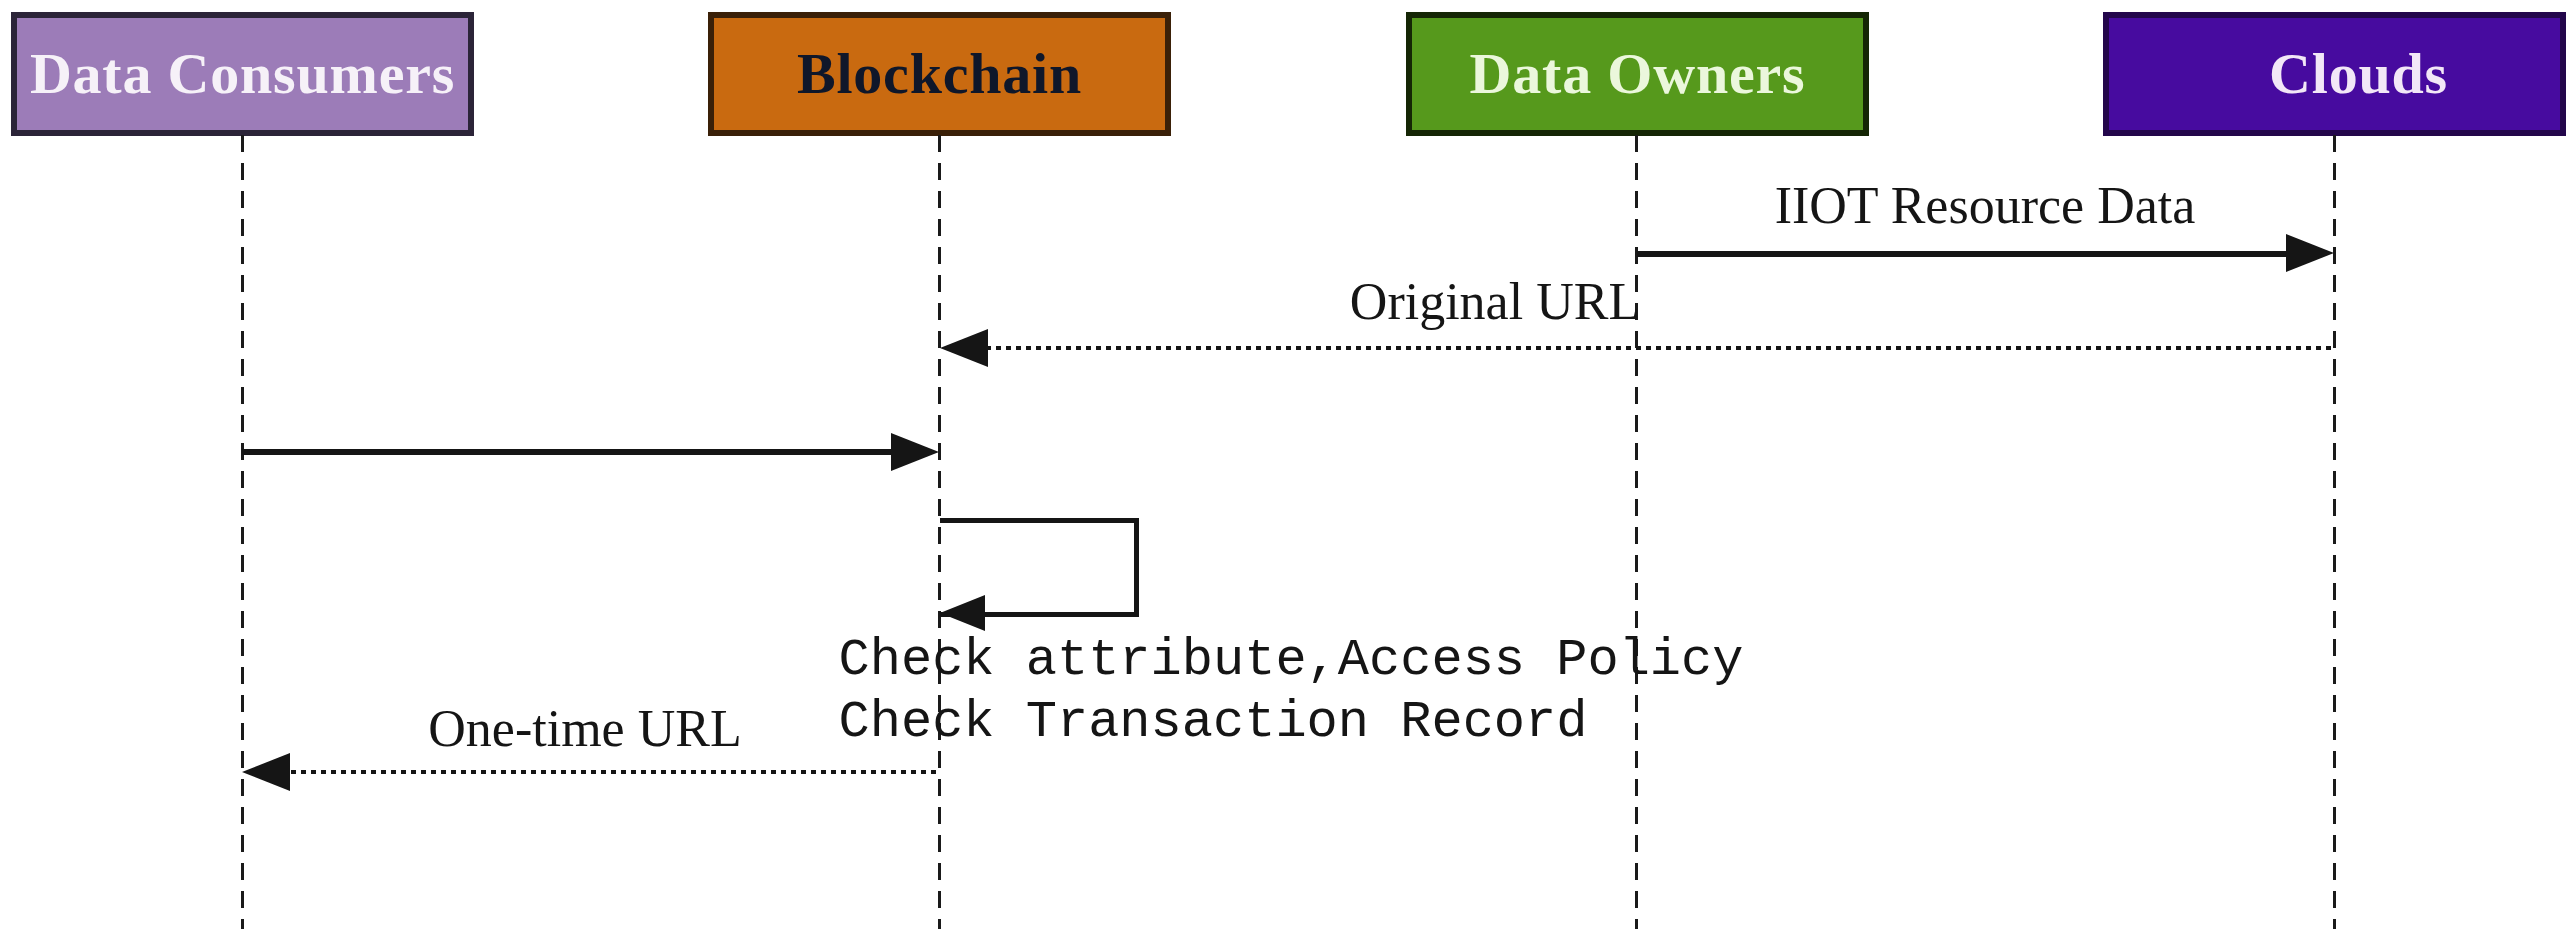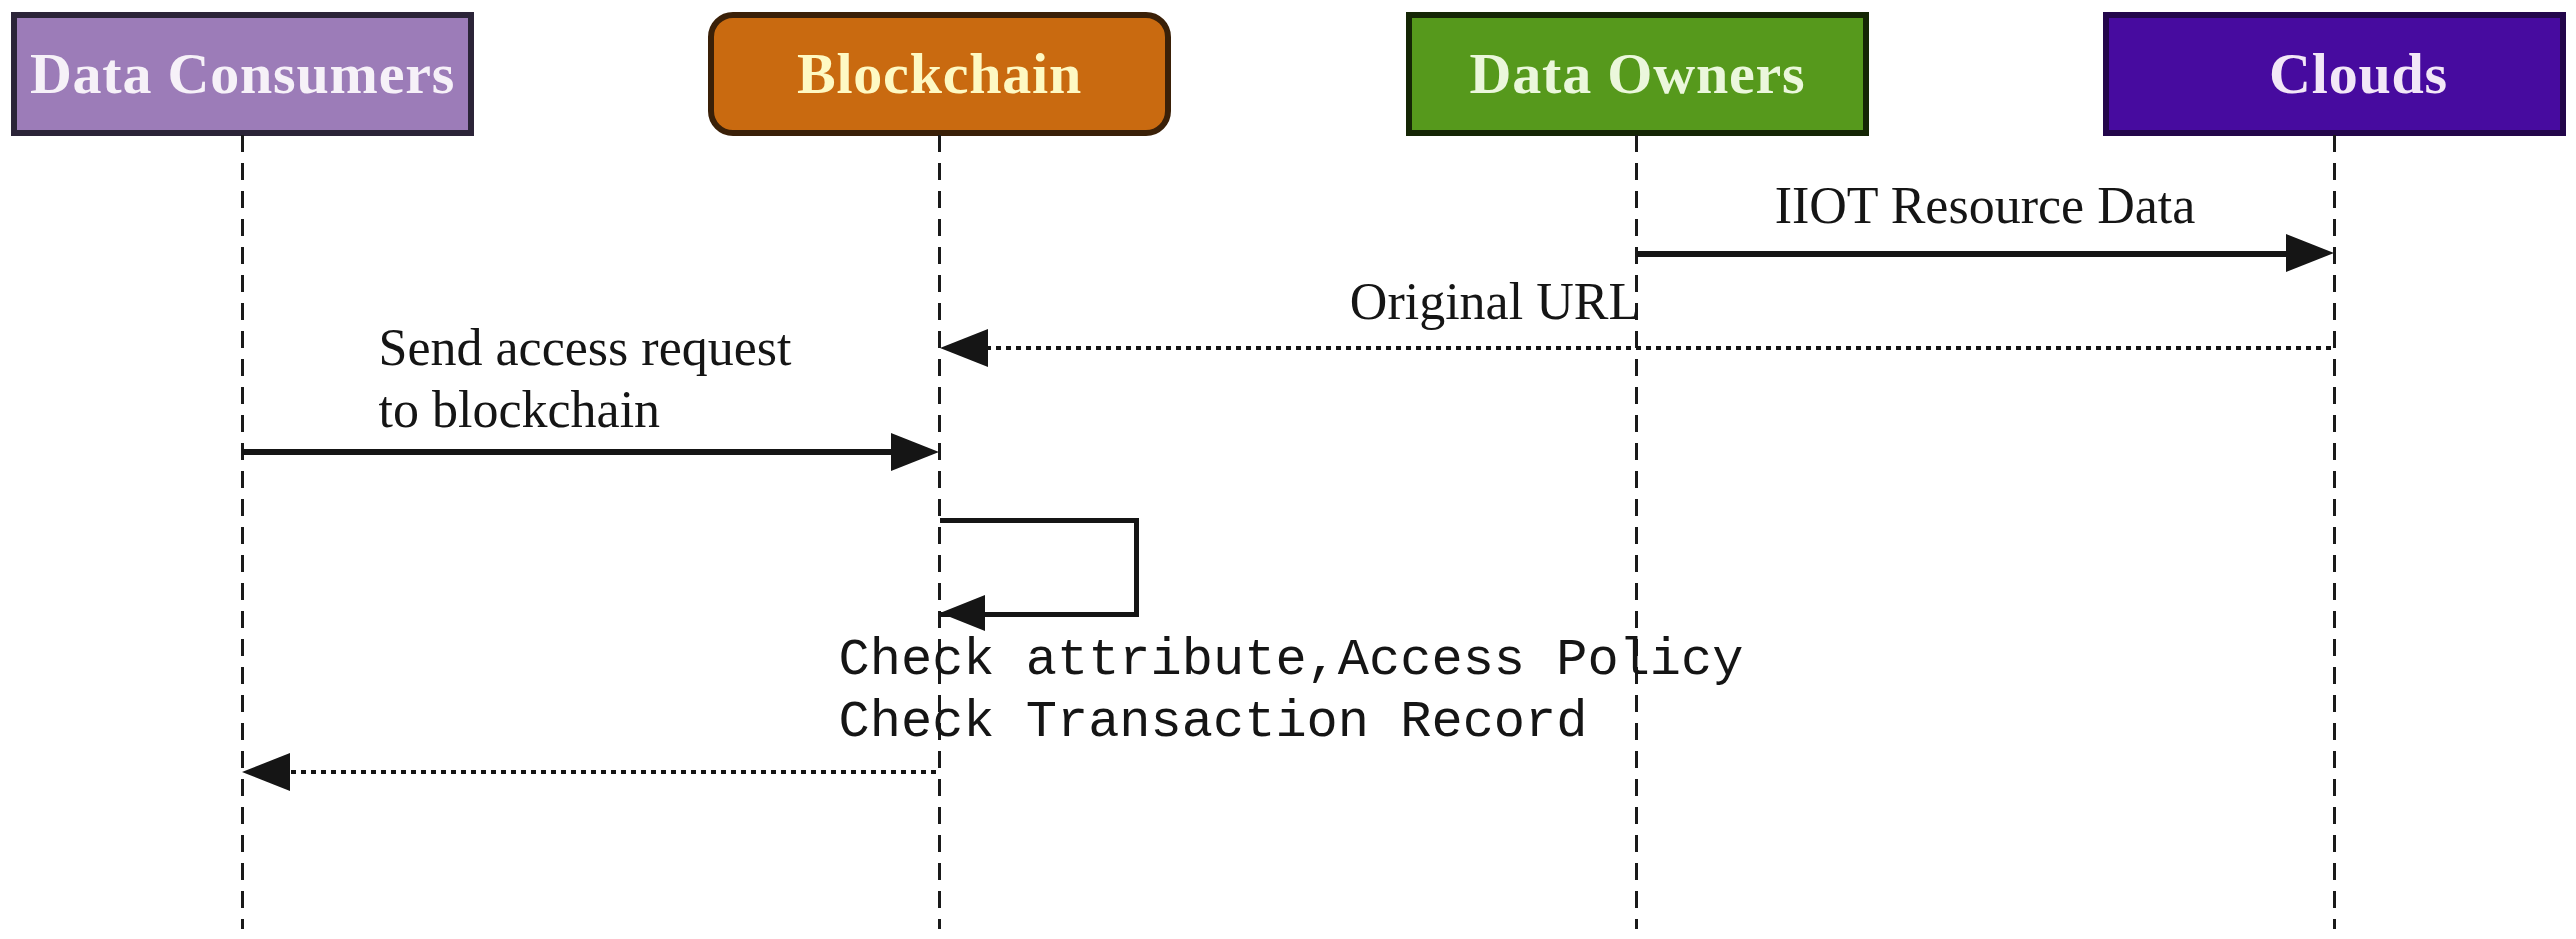--- a/index.html
+++ b/index.html
@@ -75,21 +75,21 @@
   .l5 { left: 585px;  top: 698px; }
 </style>
 </head>
 <body>
 
 <div class="canvas">
 
   <div class="actor-box actor-dc" style="background: rgb(156, 124, 184); border-color: rgb(43, 36, 56); color: rgb(246, 241, 248);">
     <span>Data Consumers</span>
   </div>
-  <div class="actor-box actor-bc" style="background: rgb(201, 106, 16); border-color: rgb(58, 32, 8); color: #fef9c3; border-radius: 25px;">
+  <div class="actor-box actor-bc" style="background: rgb(201, 106, 16); border-color: rgb(58, 32, 8); color: #0f172a;">
     <span>Blockchain</span>
   </div>
   <div class="actor-box actor-do" style="background: rgb(86, 153, 28); border-color: rgb(21, 38, 5); color: rgb(235, 247, 220);">
     <span>Data Owners</span>
   </div>
   <div class="actor-box actor-cl" style="background: rgb(71, 11, 159); border-color: rgb(35, 6, 75); color: rgb(242, 231, 247);">
     <span>Clouds</span>
   </div>
 
   <div class="lifeline ll-dc"></div>
@@ -98,31 +98,28 @@
   <div class="lifeline ll-cl"></div>
 
   <div class="msg-label l1">IIOT Resource Data</div>
   <div class="line-solid m1-line"></div>
   <div class="head head-right m1-head"></div>
 
   <div class="msg-label l2">Original URL</div>
   <div class="line-dotted m2-line"></div>
   <div class="head head-left m2-head"></div>
 
-  <div class="msg-label l3">
-    <span>Send access request</span><br>
-    <span>to blockchain</span>
-  </div>
   <div class="line-solid m3-line"></div>
   <div class="head head-right m3-head"></div>
 
   <div class="loop-rect"></div>
   <div class="head head-left m4-head"></div>
   <div class="msg-label l4">
     <span>Check attribute,Access Policy</span><br>
     <span>Check Transaction Record</span>
   </div>
 
+  <div class="msg-label l5">One-time URL</div>
   <div class="line-dotted m5-line"></div>
   <div class="head head-left m5-head"></div>
 
 </div>
 
 
 </body></html>

